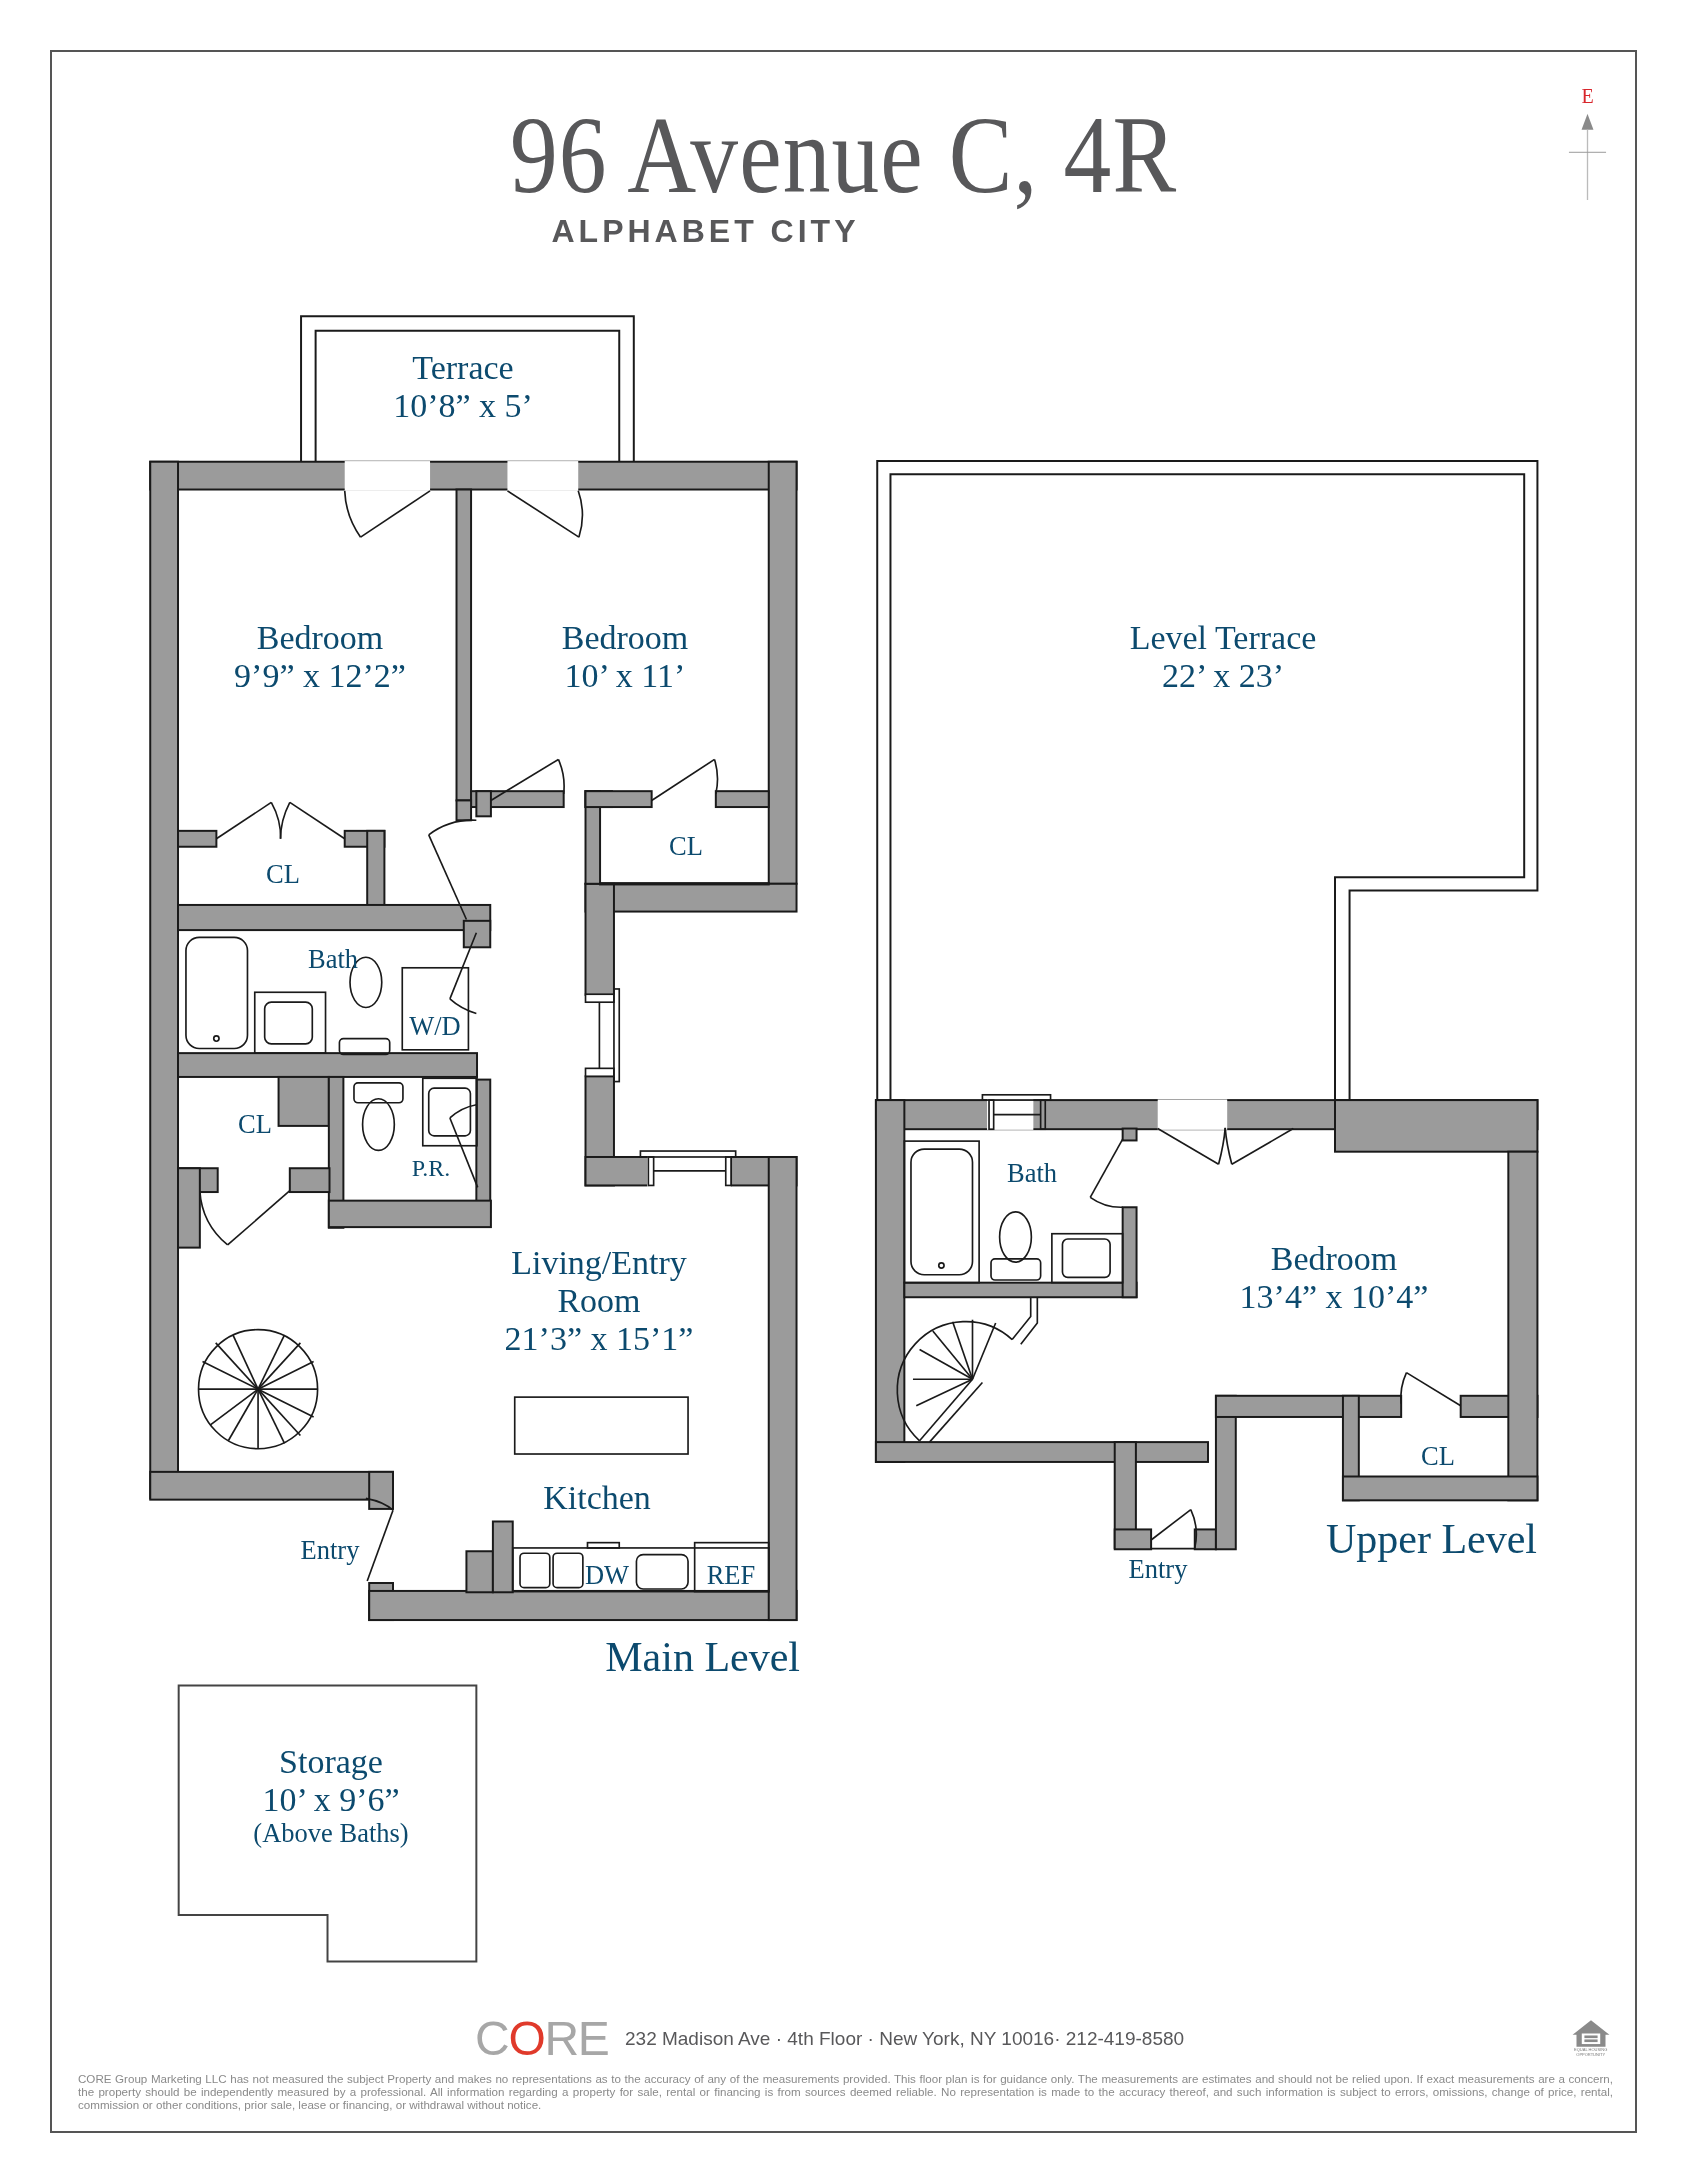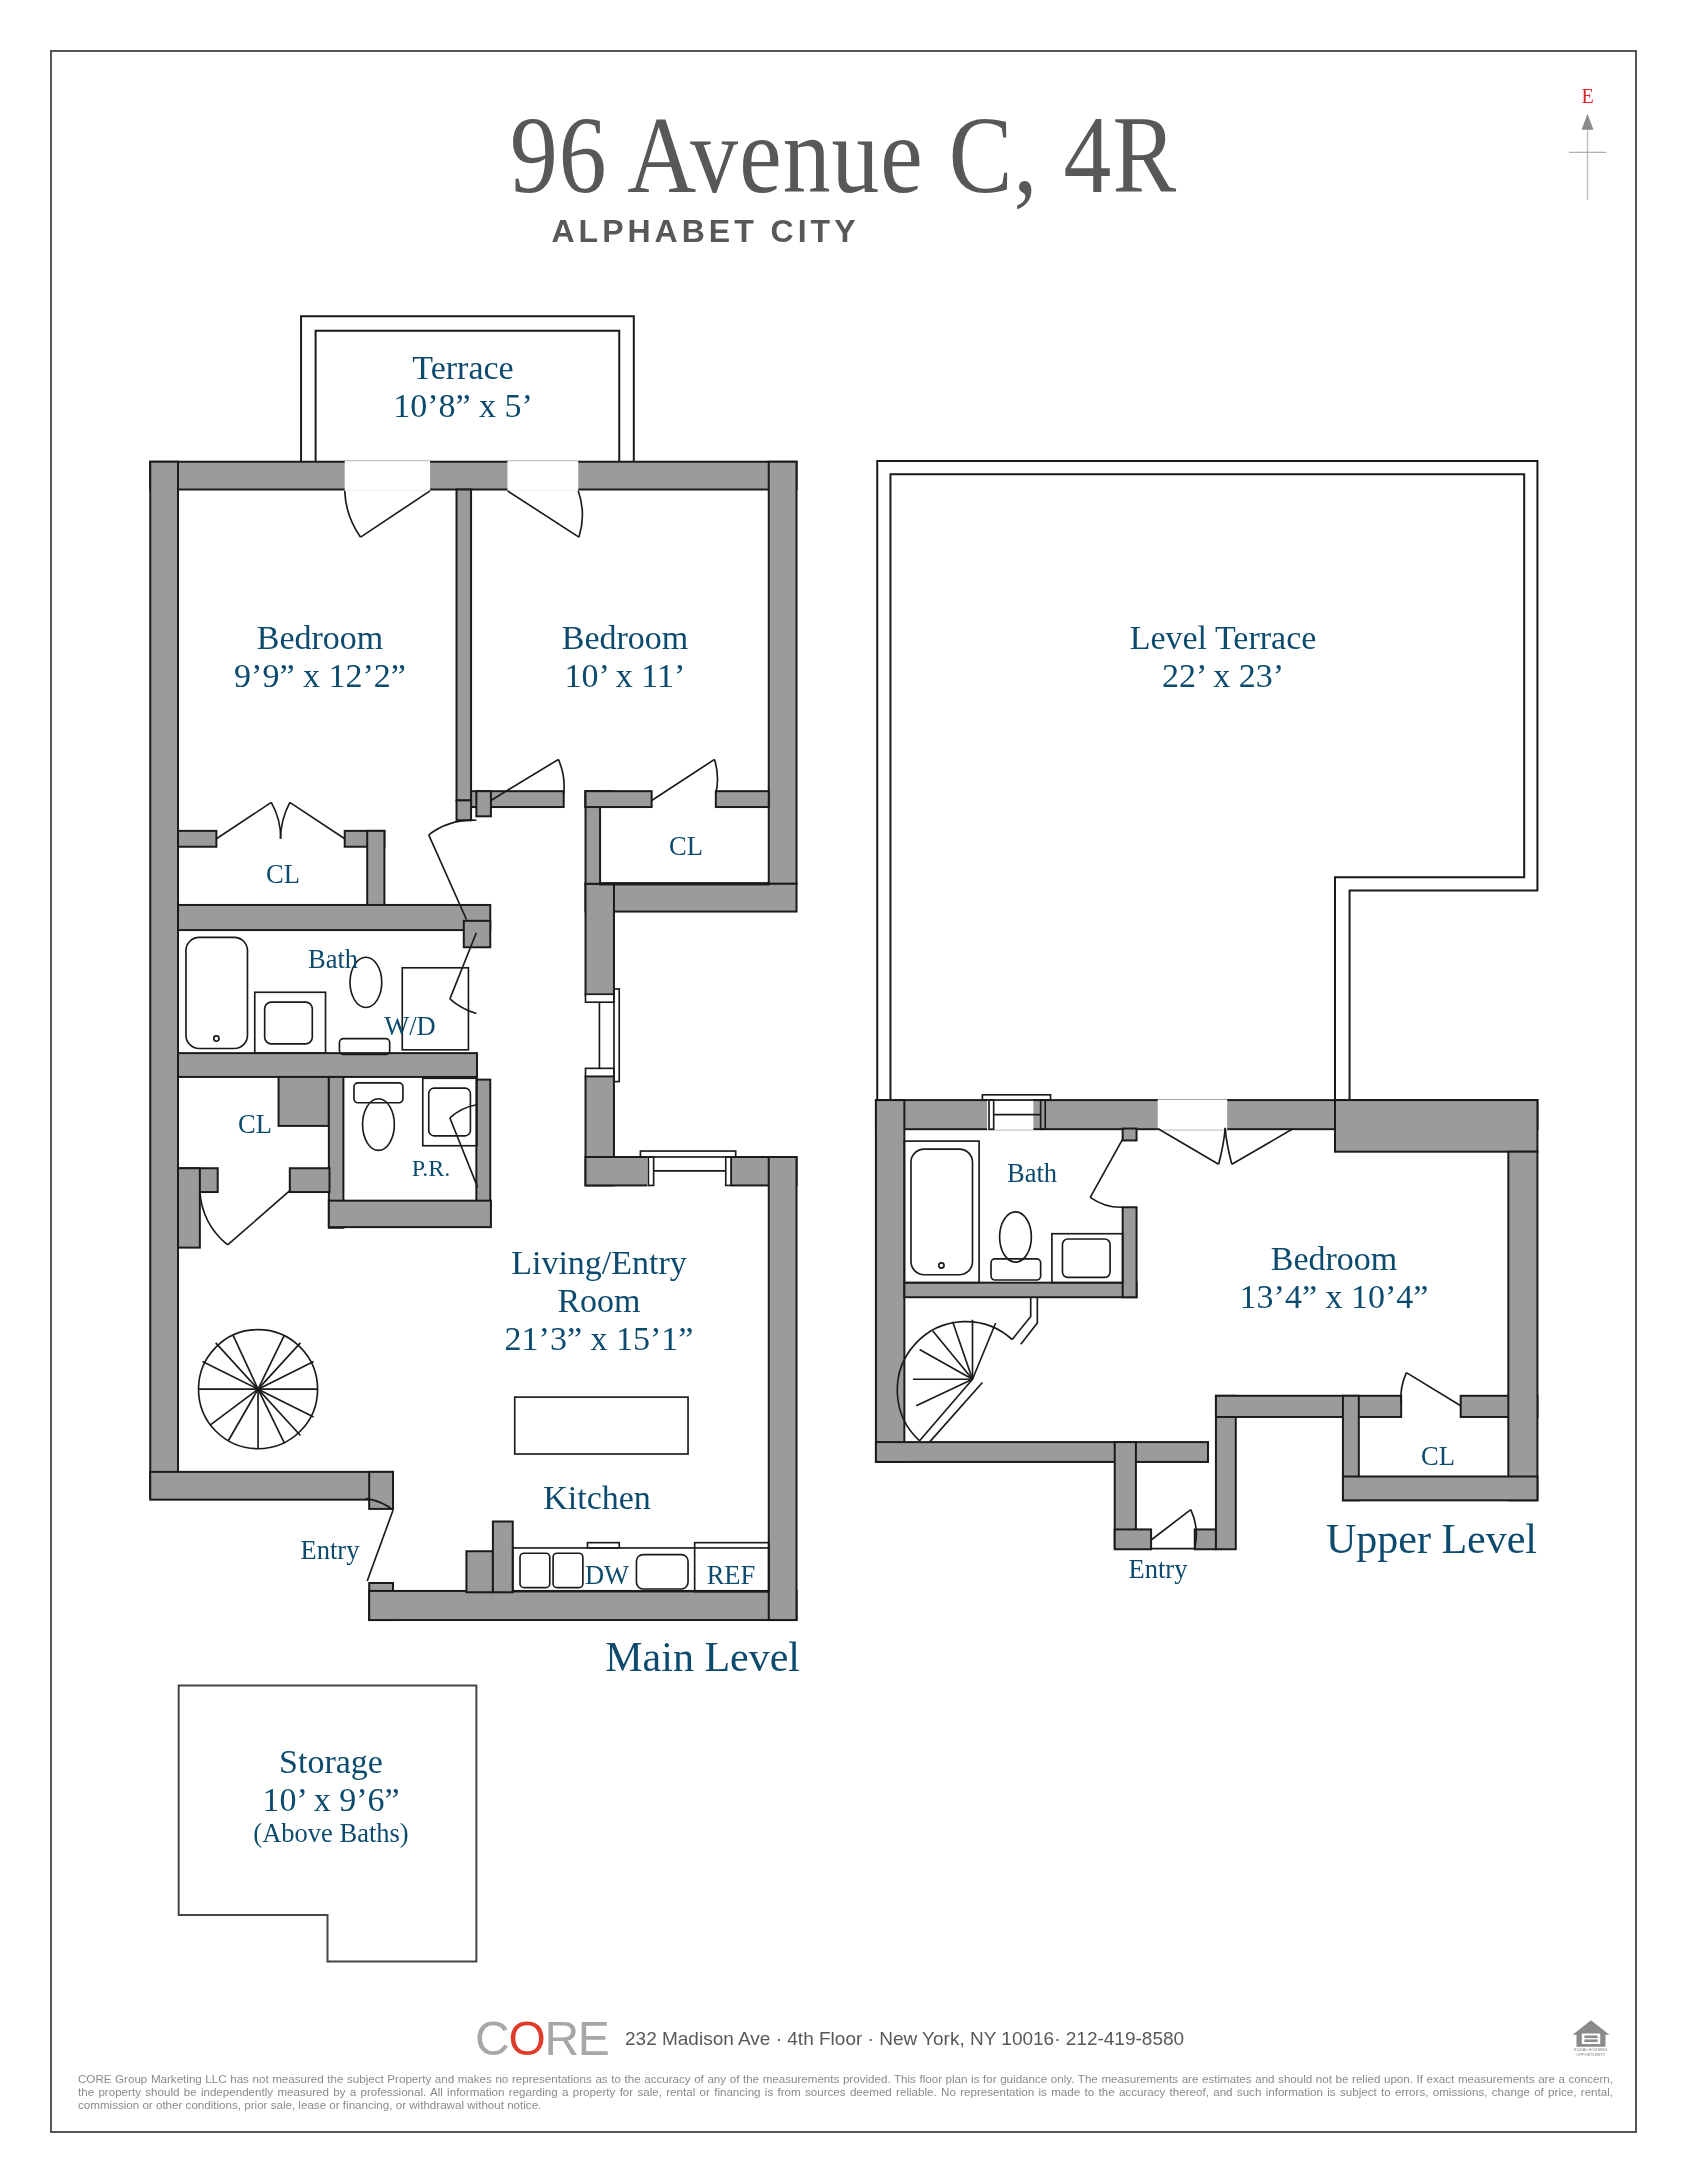--- a/index.html
+++ b/index.html
@@ -276,21 +276,21 @@
   <div>Bedroom</div>
     <div>9’9” x 12’2”</div>
 </div>
 <div class="lbl room" style="left:625px;top:619px;">
   <div>Bedroom</div>
     <div>10’ x 11’</div>
 </div>
 <div class="lbl small" style="left:283px;top:860px;">CL</div>
 <div class="lbl small" style="left:686px;top:832px;">CL</div>
 <div class="lbl small" style="left:333px;top:945px;">Bath</div>
-<div class="lbl small" style="left:410px;top:1012px;text-align:right;">W/D</div>
+<div class="lbl small" style="left:435px;top:1012px;text-align:right;">W/D</div>
 <div class="lbl small" style="left:255px;top:1110px;">CL</div>
 <div class="lbl small" style="left:409px;top:1155px;font-size:24px;margin-left:22px;">P.R.</div>
 <div class="lbl room" style="left:599px;top:1244px;">
   <div>Living/Entry</div>
     <div>Room</div>
     <div>21’3” x 15’1”</div>
 </div>
 <div class="lbl room" style="left:597px;top:1479px;text-align:right;">Kitchen</div>
 <div class="lbl small" style="left:330px;top:1536px;">Entry</div>
 <div class="lbl small" style="left:607px;top:1561px;">DW</div>

